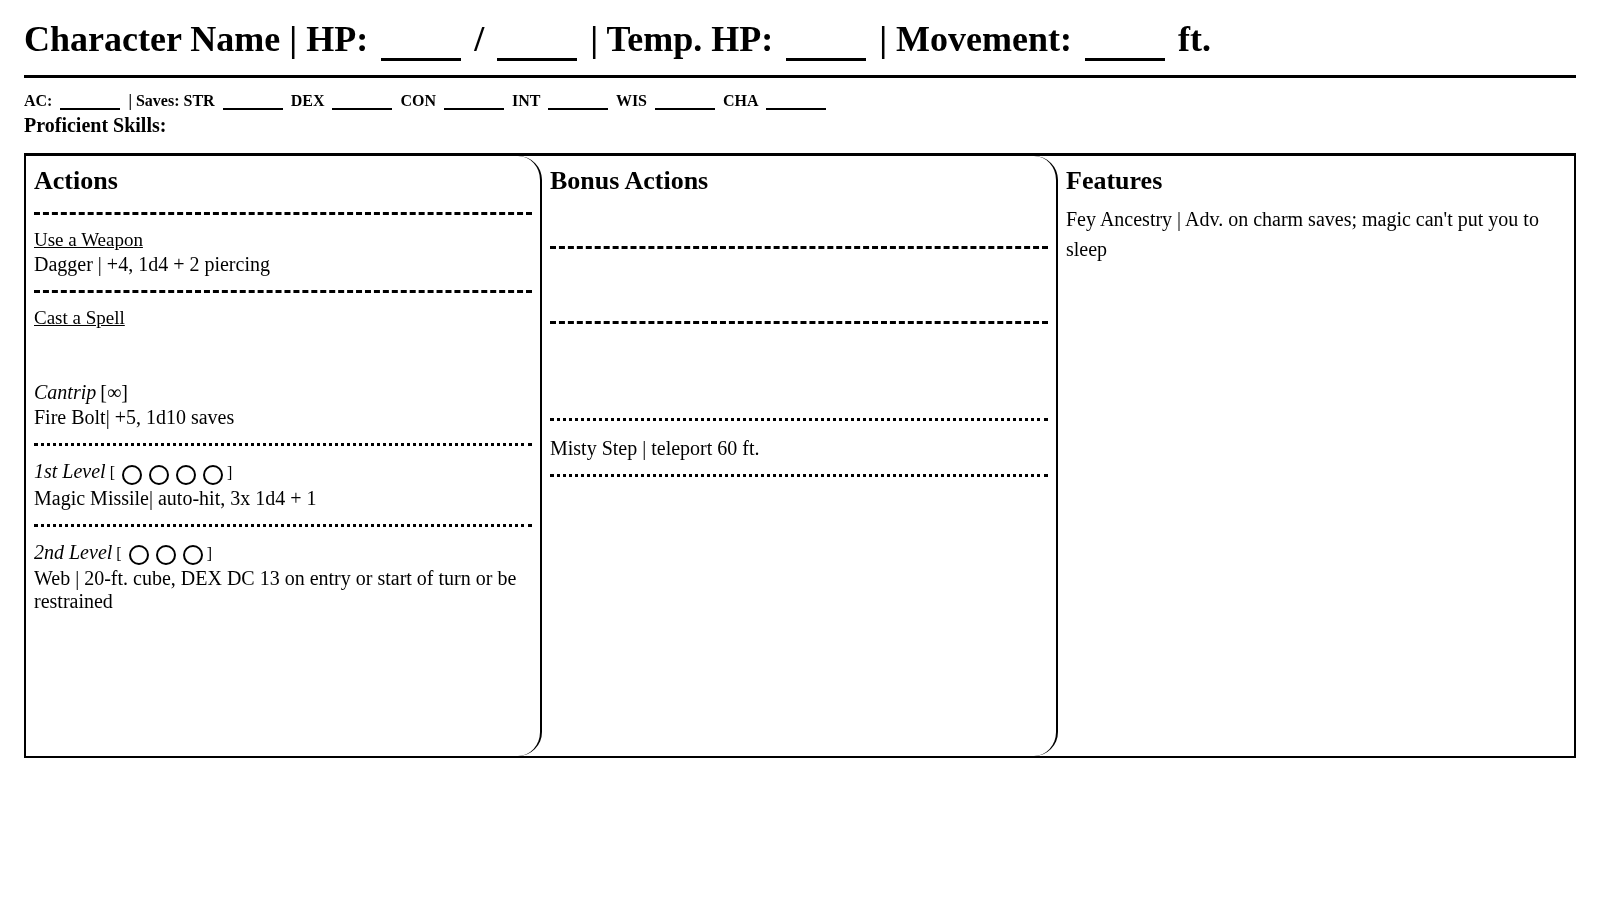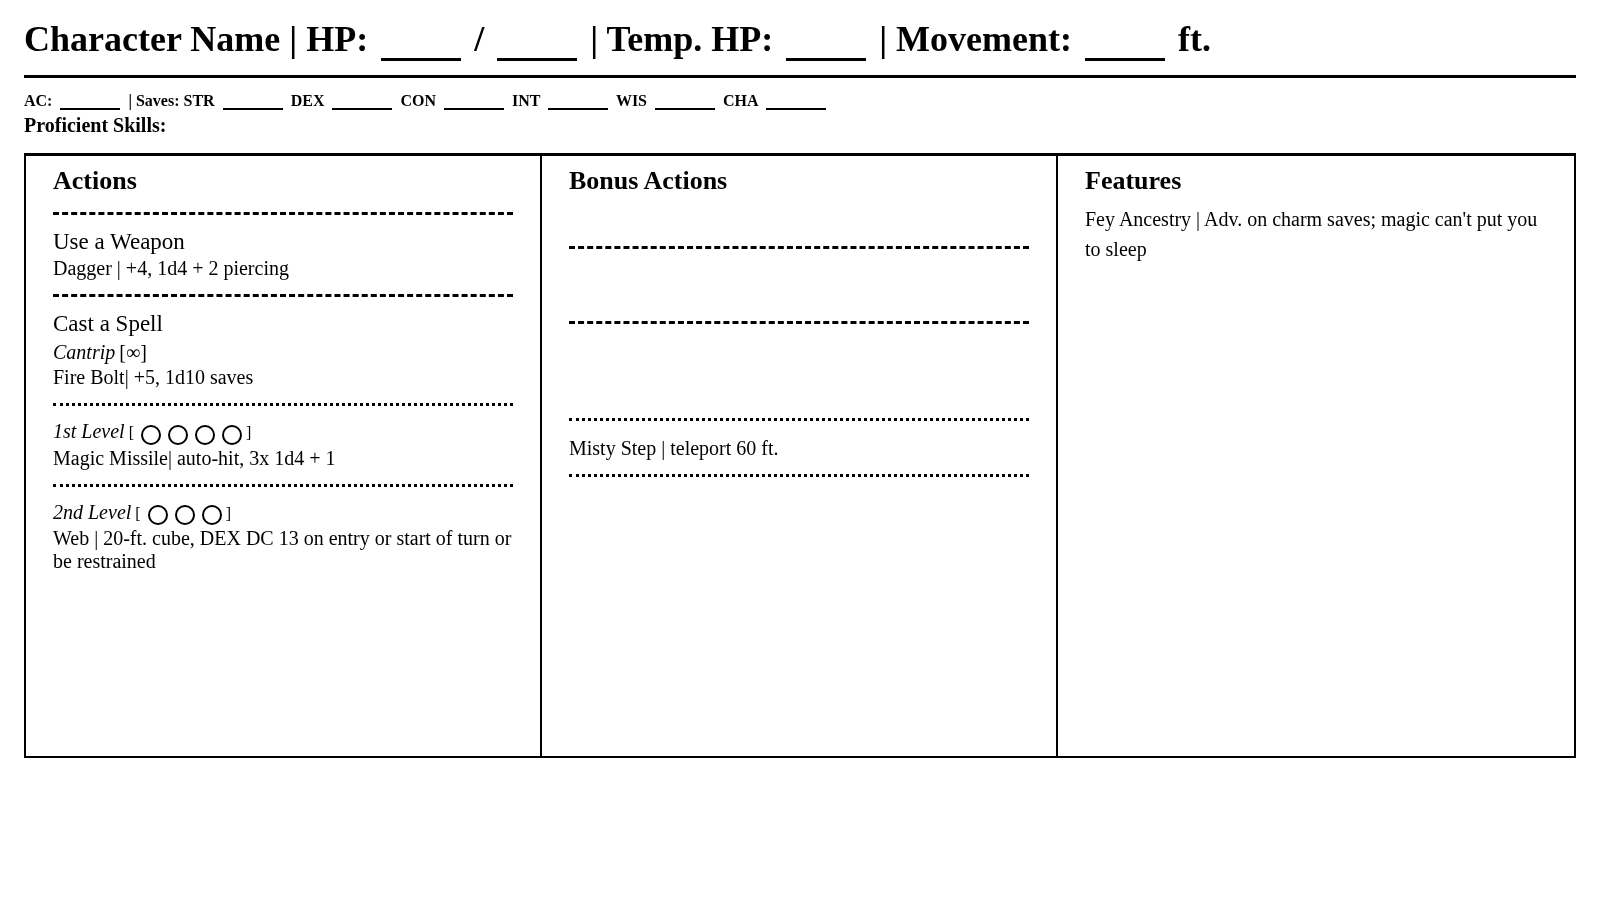--- a/index.html
+++ b/index.html
@@ -67,23 +67,24 @@
     
     .main-grid {
       display: grid;
       grid-template-columns: 1fr 1fr 1fr;
       border-left: 2px solid #000;
       border-right: 2px solid #000;
       border-bottom: 2px solid #000;
     }
 
     .col {
-      padding: 10px 27px;
+      padding: 10px 8px;
       border-right: 2px solid #000;
       min-height: 600px;
+      border-radius: 24px;
     }
 
     .col:last-child {
       border-right: none;
     }
 
     .col-header {
       font-size: 26px;
       font-weight: bold;
       padding-bottom: 8px;
@@ -100,21 +101,22 @@
       margin: 8px 0;
     }
 
     .action-section-divider-dotted {
       border: none;
       border-top: 3px dotted #000;
       margin: 8px 0;
     }
 
     .action-title {
-      font-size: 23px;
+      font-size: 19px;
+      text-decoration: underline;
       font-weight: normal;
     }
 
     .action-detail {
       font-size: 20px;
       font-weight: normal;
       padding-top: 2px;
     }
 
     .action-label-italic {
@@ -193,21 +195,21 @@
 
     <div class="action-section">
       <div class="action-title">Use a Weapon</div>
       <div class="action-detail">Dagger | +4, 1d4 + 2 piercing</div>
     </div>
     <hr class="action-section-divider-dashed">
 
     <div class="action-section">
       <div class="action-title">Cast a Spell</div>
 
-      <div style="padding-top:4px;">
+      <div style="padding-top:4px;margin-top:48px;">
         <span class="action-label-italic">Cantrip</span>
         <span class="action-detail" style="display:inline;"> [∞]</span>
       </div>
       <div class="action-detail">Fire Bolt| +5, 1d10 saves</div>
     </div>
     <hr class="action-section-divider-dotted">
 
     <div class="action-section">
       <div>
         <span class="action-label-italic">1st Level</span>

